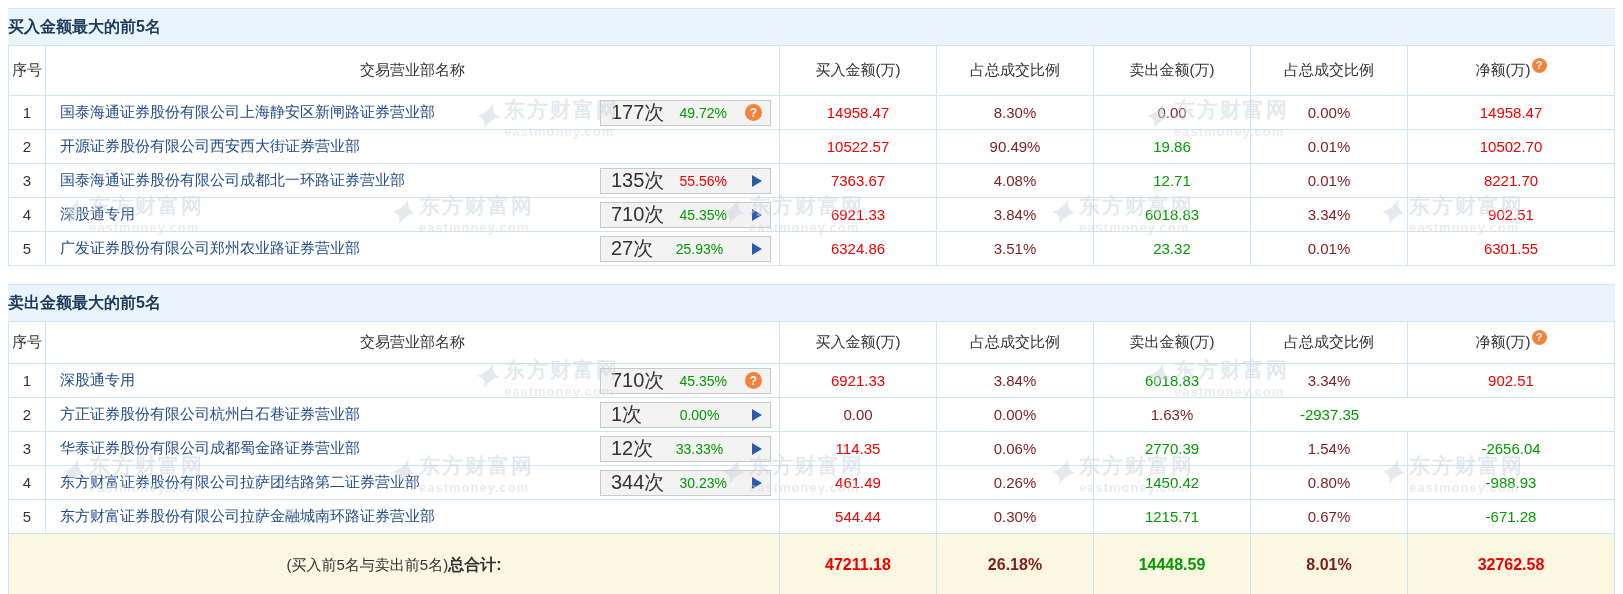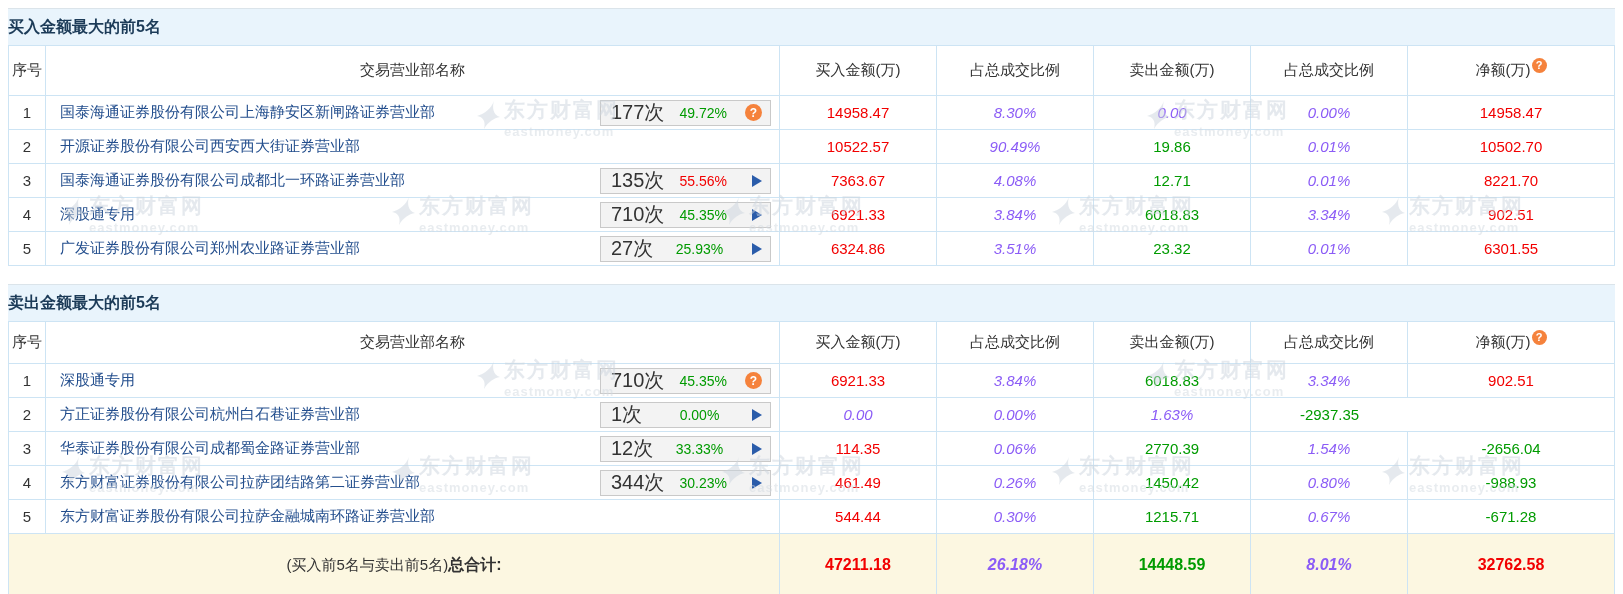--- a/index.html
+++ b/index.html
@@ -31,21 +31,21 @@
          border-bottom:6px solid transparent;display:inline-block;}
   .hq{transform:translateY(-5px);margin-left:1px;width:15px;height:15px;font-size:11px;}
   .total-row{display:grid;grid-template-columns:771px 157px 157px 157px 157px minmax(0,1fr);
              background:#fcf7e1;border-bottom:1px solid #cde4f4;height:62px;}
   .total-row .cell{height:100%;font-weight:bold;font-size:16px;}
   .total-label{justify-content:center;}
   .total-label .pre{font-weight:normal;font-size:15px;}
   .total-label .lab{font-weight:bold;font-size:16px;}
   .c-red{color:#f20000;}
   .c-green{color:#009b00;}
-  .c-black{color:#8b5cf6;font-style:italic;}
+  .c-black{color:#7f1d1d;}
   .rank{color:#333;}
   
   .wm-layer{position:absolute;top:0;left:0;right:0;bottom:0;z-index:2;pointer-events:none;}
   .wm{position:absolute;display:flex;align-items:center;opacity:0.5;}
   .wm .txt{display:flex;flex-direction:column;margin-left:4px;}
   .wm .l1{font-size:21px;font-weight:bold;color:#ccd5de;letter-spacing:2px;}
   .wm .l2{font-size:13px;font-weight:bold;color:#d3dae1;letter-spacing:1px;}
 </style>
 </head>
 <body>

